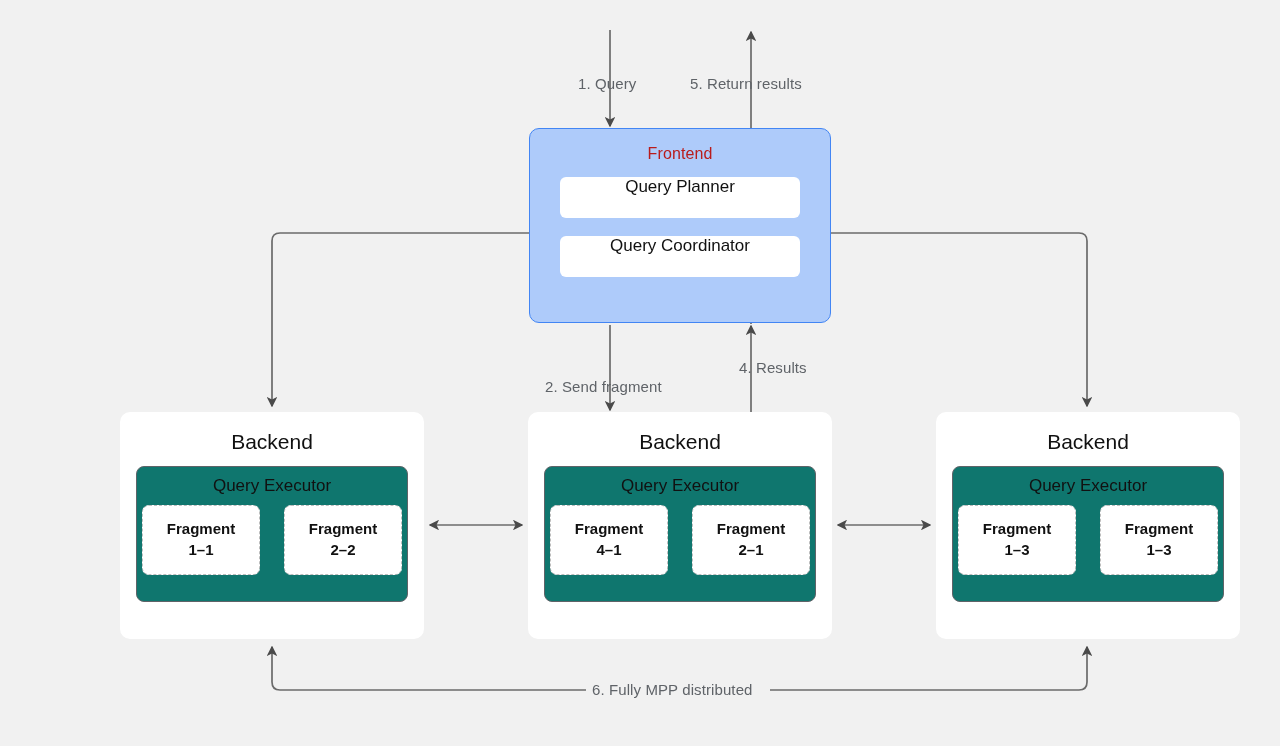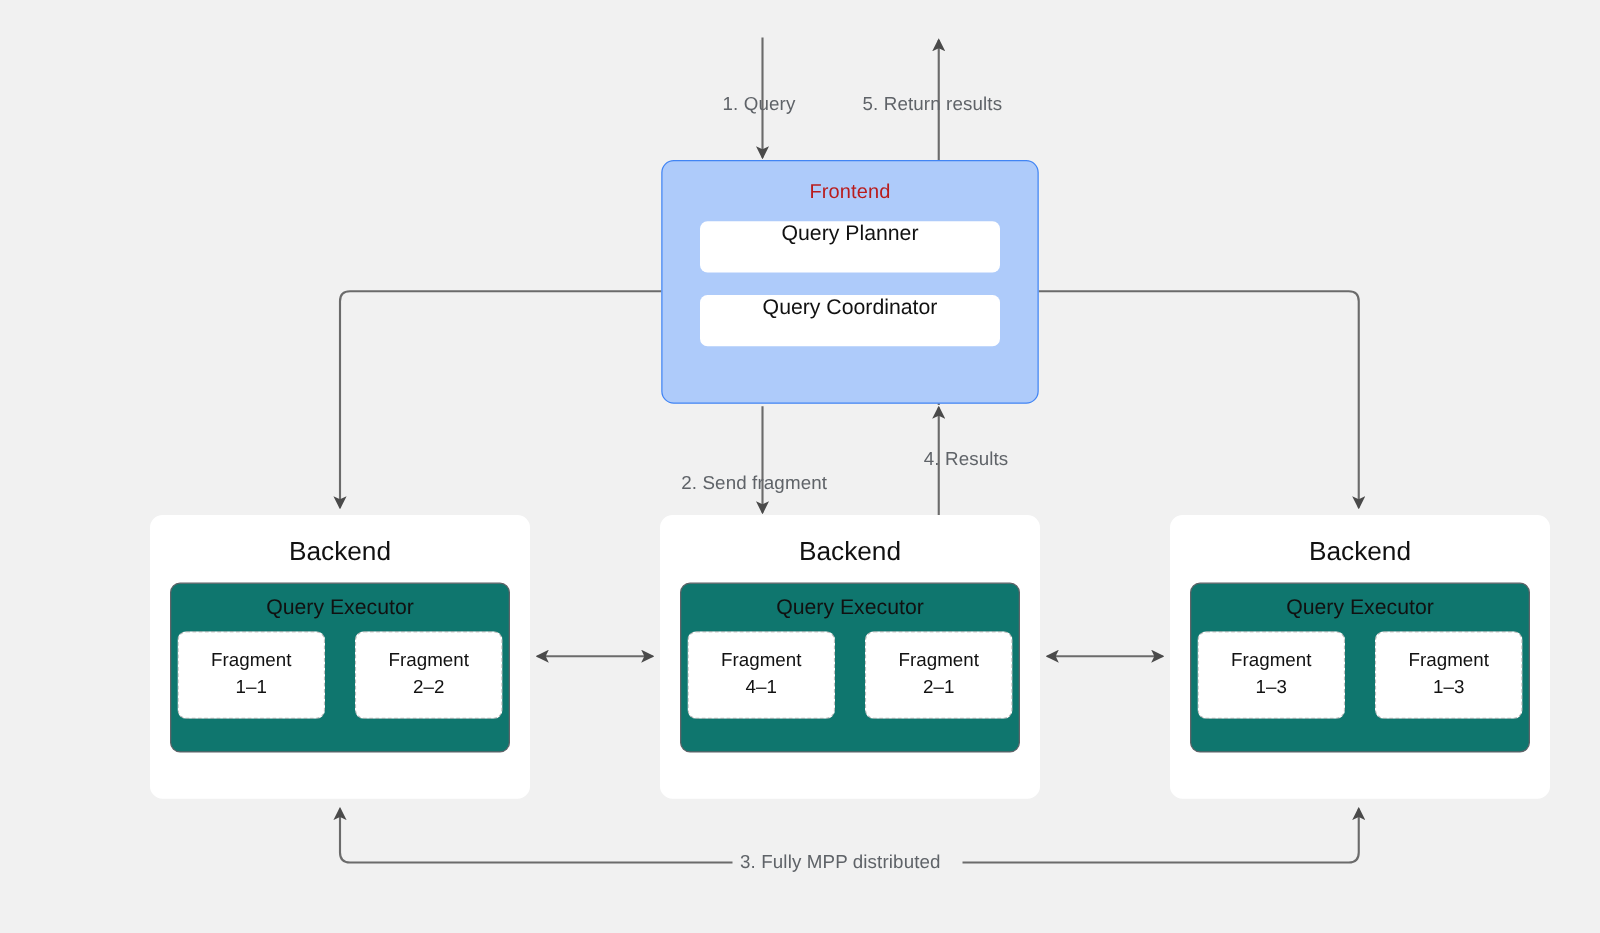--- a/index.html
+++ b/index.html
@@ -101,20 +101,21 @@
     background: #0f766e;
   }
   .executor-title {
     font-size: 17px;
     color: #111;
     margin-bottom: 9px;
   }
   .fragment-row {
     display: flex;
     gap: 24px;
+    font-weight: bold;
   }
   .fragment-box {
     width: 118px;
     height: 70px;
     box-sizing: border-box;
     border: 1.4px dashed #bdbdbd;
     border-radius: 7px;
     display: flex;
     flex-direction: column;
     align-items: center;
@@ -172,21 +173,21 @@
 
       <path d="M 232 647 L 232 682 Q 232 690 240 690 L 552 690" marker-start="url(#arrow)"></path>
       <path d="M 1047 647 L 1047 682 Q 1047 690 1039 690 L 730 690" marker-start="url(#arrow)"></path>
     </g>
   </svg>
 
   <div class="edge-label lbl-query">1. Query</div>
   <div class="edge-label lbl-return">5. Return results</div>
   <div class="edge-label lbl-send-frag">2. Send fragment</div>
   <div class="edge-label lbl-results">4. Results</div>
-  <div class="edge-label lbl-mpp">3. Fully MPP distributed</div>
+  <div class="edge-label lbl-mpp">6. Fully MPP distributed</div>
 
   <div class="frontend-node">
     <div class="frontend-title">Frontend</div>
     <div class="sub-card">
       <span>Query Planner</span>
     </div>
     <div class="sub-card">
       <span>Query Coordinator</span>
     </div>
   </div>

